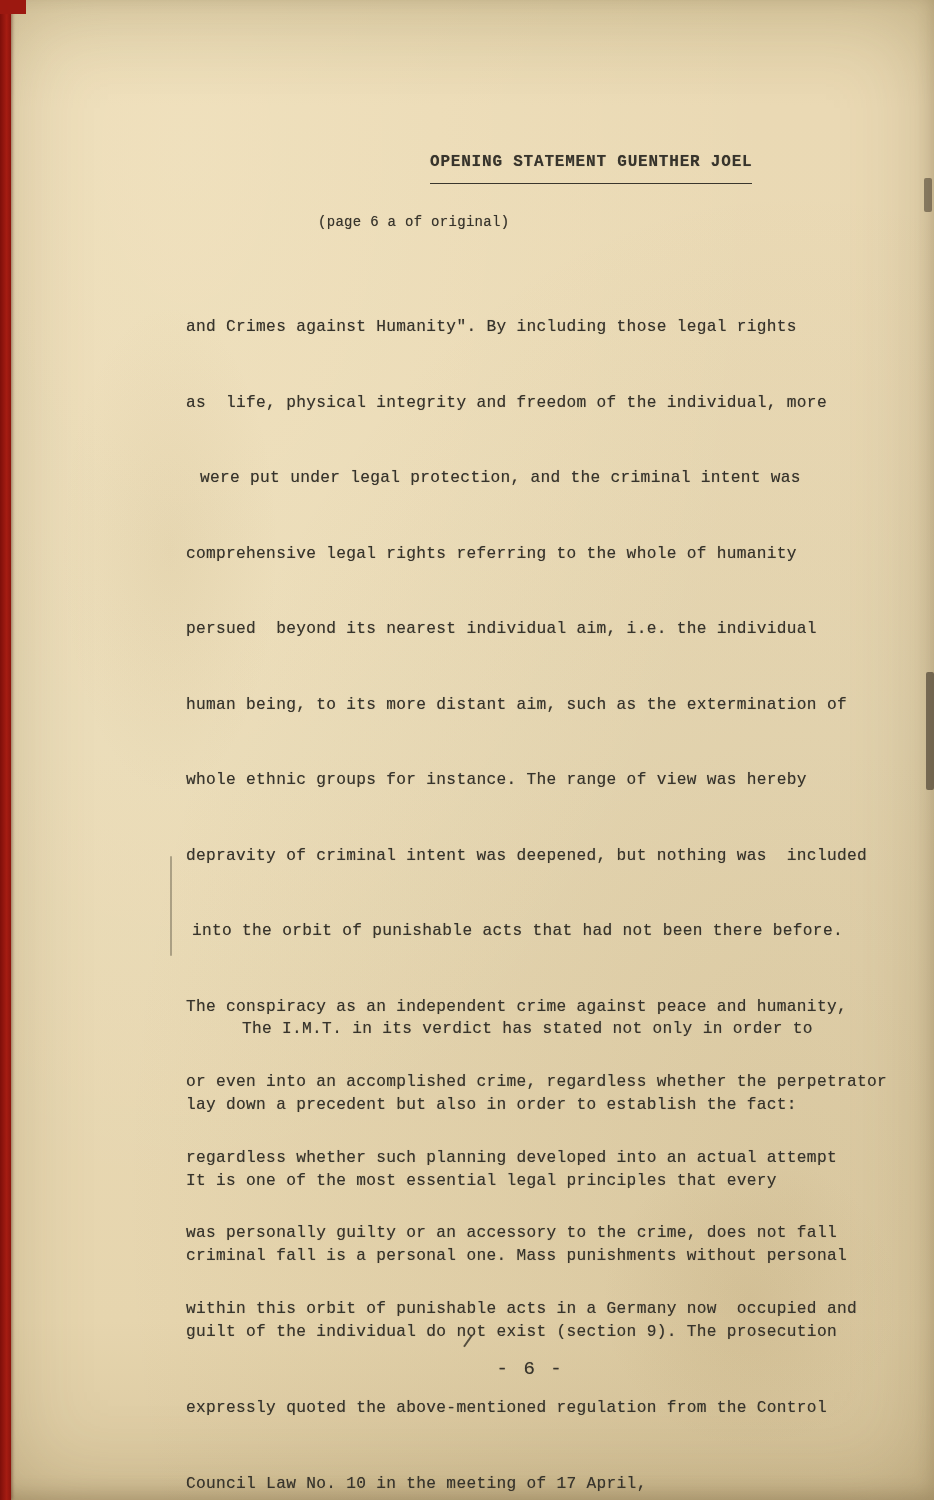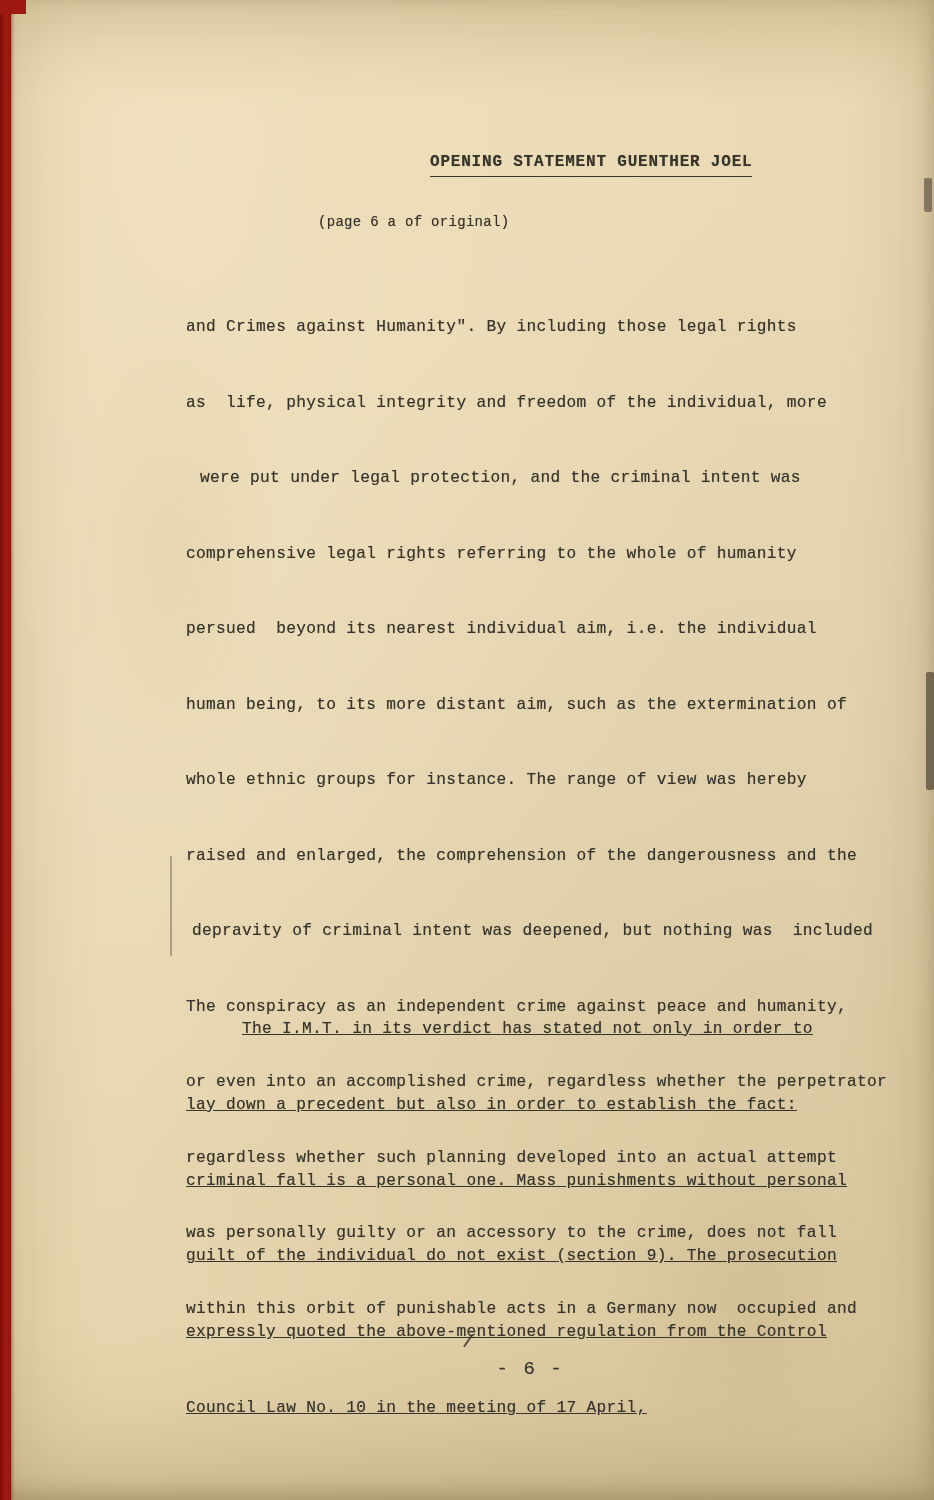--- a/index.html
+++ b/index.html
@@ -78,21 +78,21 @@
     white-space: pre;
   }
 
   .header-title {
     position: absolute;
     left: 430px; top: 153px;
     font-size: 16px;
     font-weight: 700;
     letter-spacing: 0.8px;
     border-bottom: 1.6px solid #3a362d;
-    padding-bottom: 5px;
+    padding-bottom: 12px;
   }
   .page-annotation {
     position: absolute;
     left: 318px; top: 214px;
     font-size: 14px;
   }
   .paragraph-1 {
     position: absolute;
     left: 186px; top: 272px;
     width: 690px;
@@ -108,21 +108,20 @@
 
   .paragraph-2 {
     position: absolute;
     left: 186px; top: 974px;
     width: 690px;
     font-size: 16.2px;
   }
   .paragraph-2 .line {
     height: 39.8px;
     line-height: 39.8px;
-    text-decoration: underline;
   }
   .paragraph-2 .line:first-child { padding-left: 56px; }
 
   .page-number {
     position: absolute;
     left: 443px; top: 1336px;
     font-size: 19px;
     letter-spacing: 2px;
   }
   .page-number .strike {
@@ -151,34 +150,35 @@
   <div class="page-annotation typewritten">(page 6 a of original)</div>
 
   <div class="paragraph-1 typewritten">
     <div class="line">and Crimes against Humanity". By including those legal rights</div>
     <div class="line">as  life, physical integrity and freedom of the individual, more</div>
     <div class="line">were put under legal protection, and the criminal intent was</div>
     <div class="line">comprehensive legal rights referring to the whole of humanity</div>
     <div class="line">persued  beyond its nearest individual aim, i.e. the individual</div>
     <div class="line">human being, to its more distant aim, such as the extermination of</div>
     <div class="line">whole ethnic groups for instance. The range of view was hereby</div>
-    <div class="line">raised and enlarged, the comprehension of the dangerousness and the</div>
     <div class="line">depravity of criminal intent was deepened, but nothing was  included</div>
+    <div class="line">into the orbit of punishable acts that had not been there before.</div>
     <div class="line">The conspiracy as an independent crime against peace and humanity,</div>
     <div class="line">or even into an accomplished crime, regardless whether the perpetrator</div>
     <div class="line">regardless whether such planning developed into an actual attempt</div>
     <div class="line">was personally guilty or an accessory to the crime, does not fall</div>
     <div class="line">within this orbit of punishable acts in a Germany now  occupied and</div>
     
     
   </div>
 
   <div class="paragraph-2 typewritten">
     <div class="line">The I.M.T. in its verdict has stated not only in order to</div>
     <div class="line">lay down a precedent but also in order to establish the fact:</div>
+    <div class="line">It is one of the most essential legal principles that every</div>
     <div class="line">criminal fall is a personal one. Mass punishments without personal</div>
     <div class="line">guilt of the individual do not exist (section 9). The prosecution</div>
     <div class="line">expressly quoted the above-mentioned regulation from the Control</div>
     <div class="line">Council Law No. 10 in the meeting of 17 April,</div>
   </div>
 
   <div class="page-number typewritten">
     <span>- 6 -</span>
     <span class="strike"></span>
   </div>

